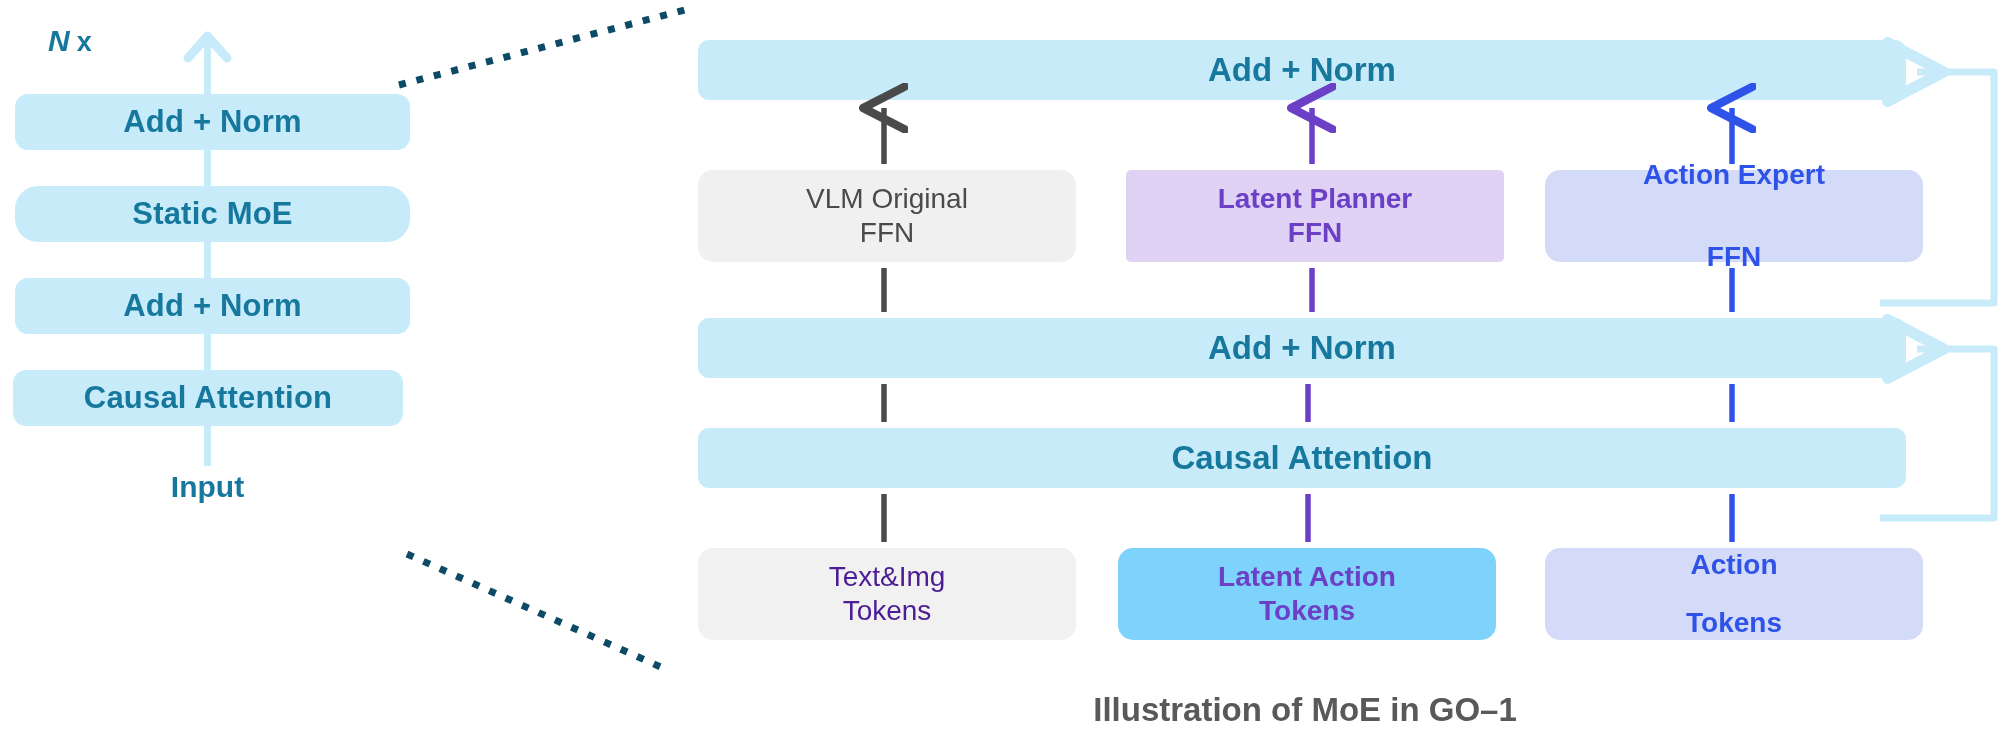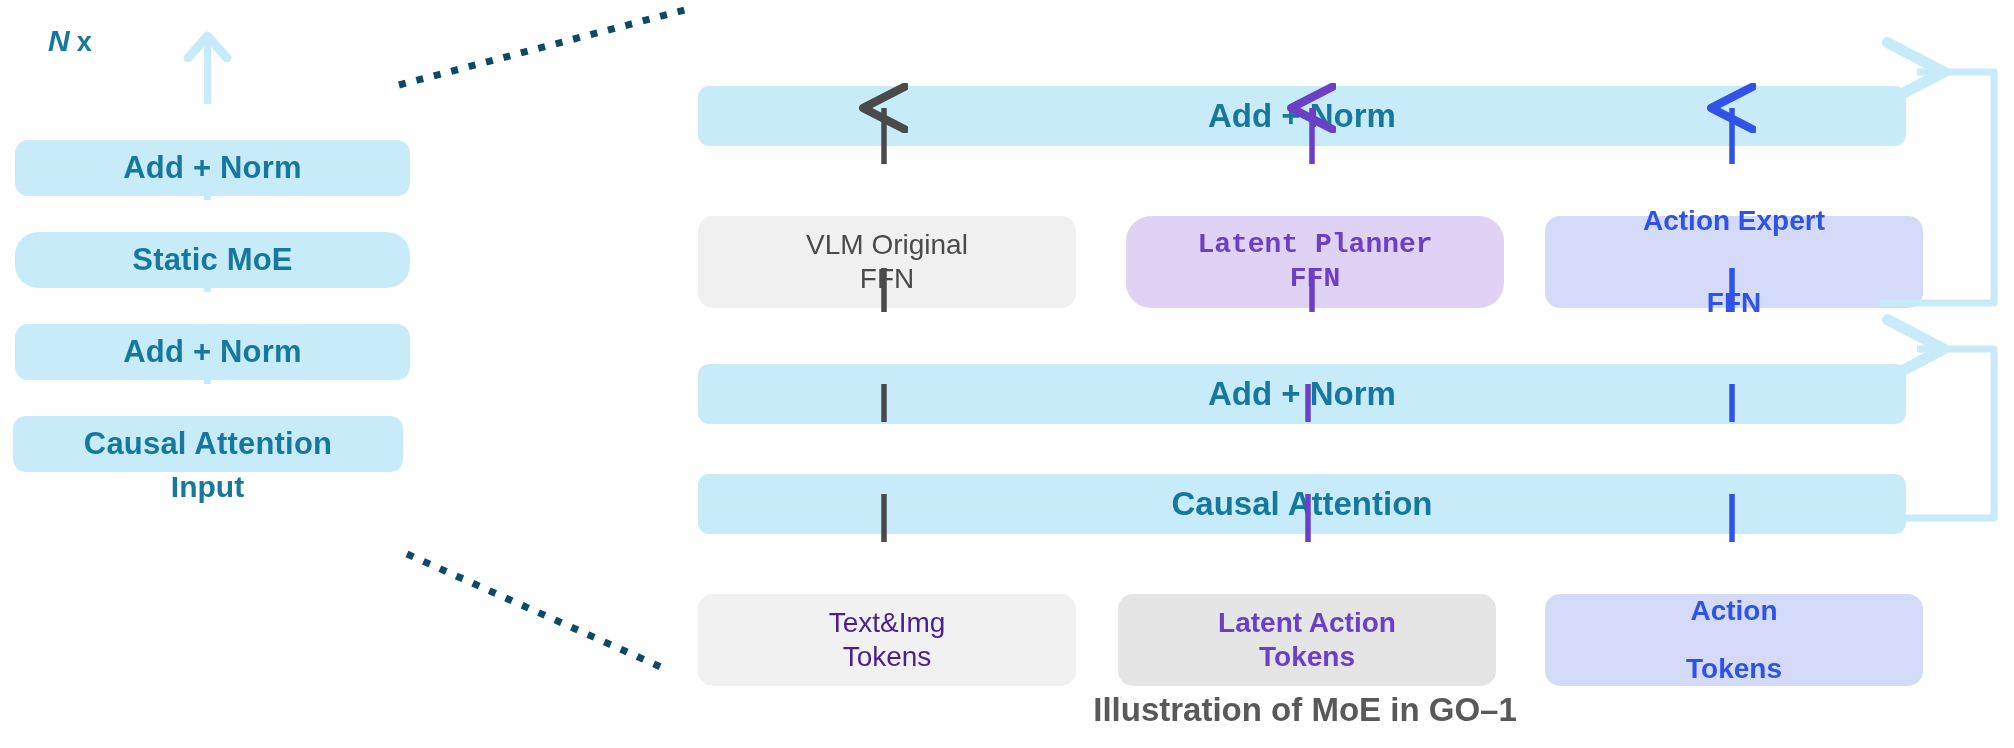--- a/index.html
+++ b/index.html
@@ -27,21 +27,20 @@
   .block {
     position: absolute;
     box-sizing: border-box;
     display: flex;
     flex-direction: column;
     align-items: center;
     justify-content: center;
     text-align: center;
     border-radius: 14px;
     line-height: 1.22;
-    margin-top: 46px;
   }
 
   
   .lp-box {
     background: #c8ebfa;
     color: #17789e;
     font-size: 31px;
     font-weight: 700;
     letter-spacing: 0.2px;
     border-radius: 13px;
@@ -90,40 +89,39 @@
     color: #4a4a4a;
     font-size: 28px;
     font-weight: 400;
     border-radius: 15px;
   }
   .ffn-purple {
     background: #dfd2f4;
     color: #6b3fc6;
     font-size: 28px;
     font-weight: 600;
-    border-radius: 25px;
-    font-family: Liberation Mono, monospace;
+    border-radius: 5px;
   }
   .ffn-blue {
     background: #d3dbf8;
     color: #2f53e8;
     font-size: 28px;
     font-weight: 600;
     border-radius: 15px;
     gap: 48px;
   }
   .tok-grey {
     background: #f1f1f1;
     color: #4c1d95;
     font-size: 28px;
     font-weight: 400;
     border-radius: 15px;
   }
   .tok-purple {
-    background: #e5e5e5;
+    background: #7dd3fc;
     color: #6b3fc6;
     font-size: 28px;
     font-weight: 600;
     border-radius: 15px;
   }
   .tok-blue {
     background: #d3dbf8;
     color: #2f53e8;
     font-size: 28px;
     font-weight: 600;

